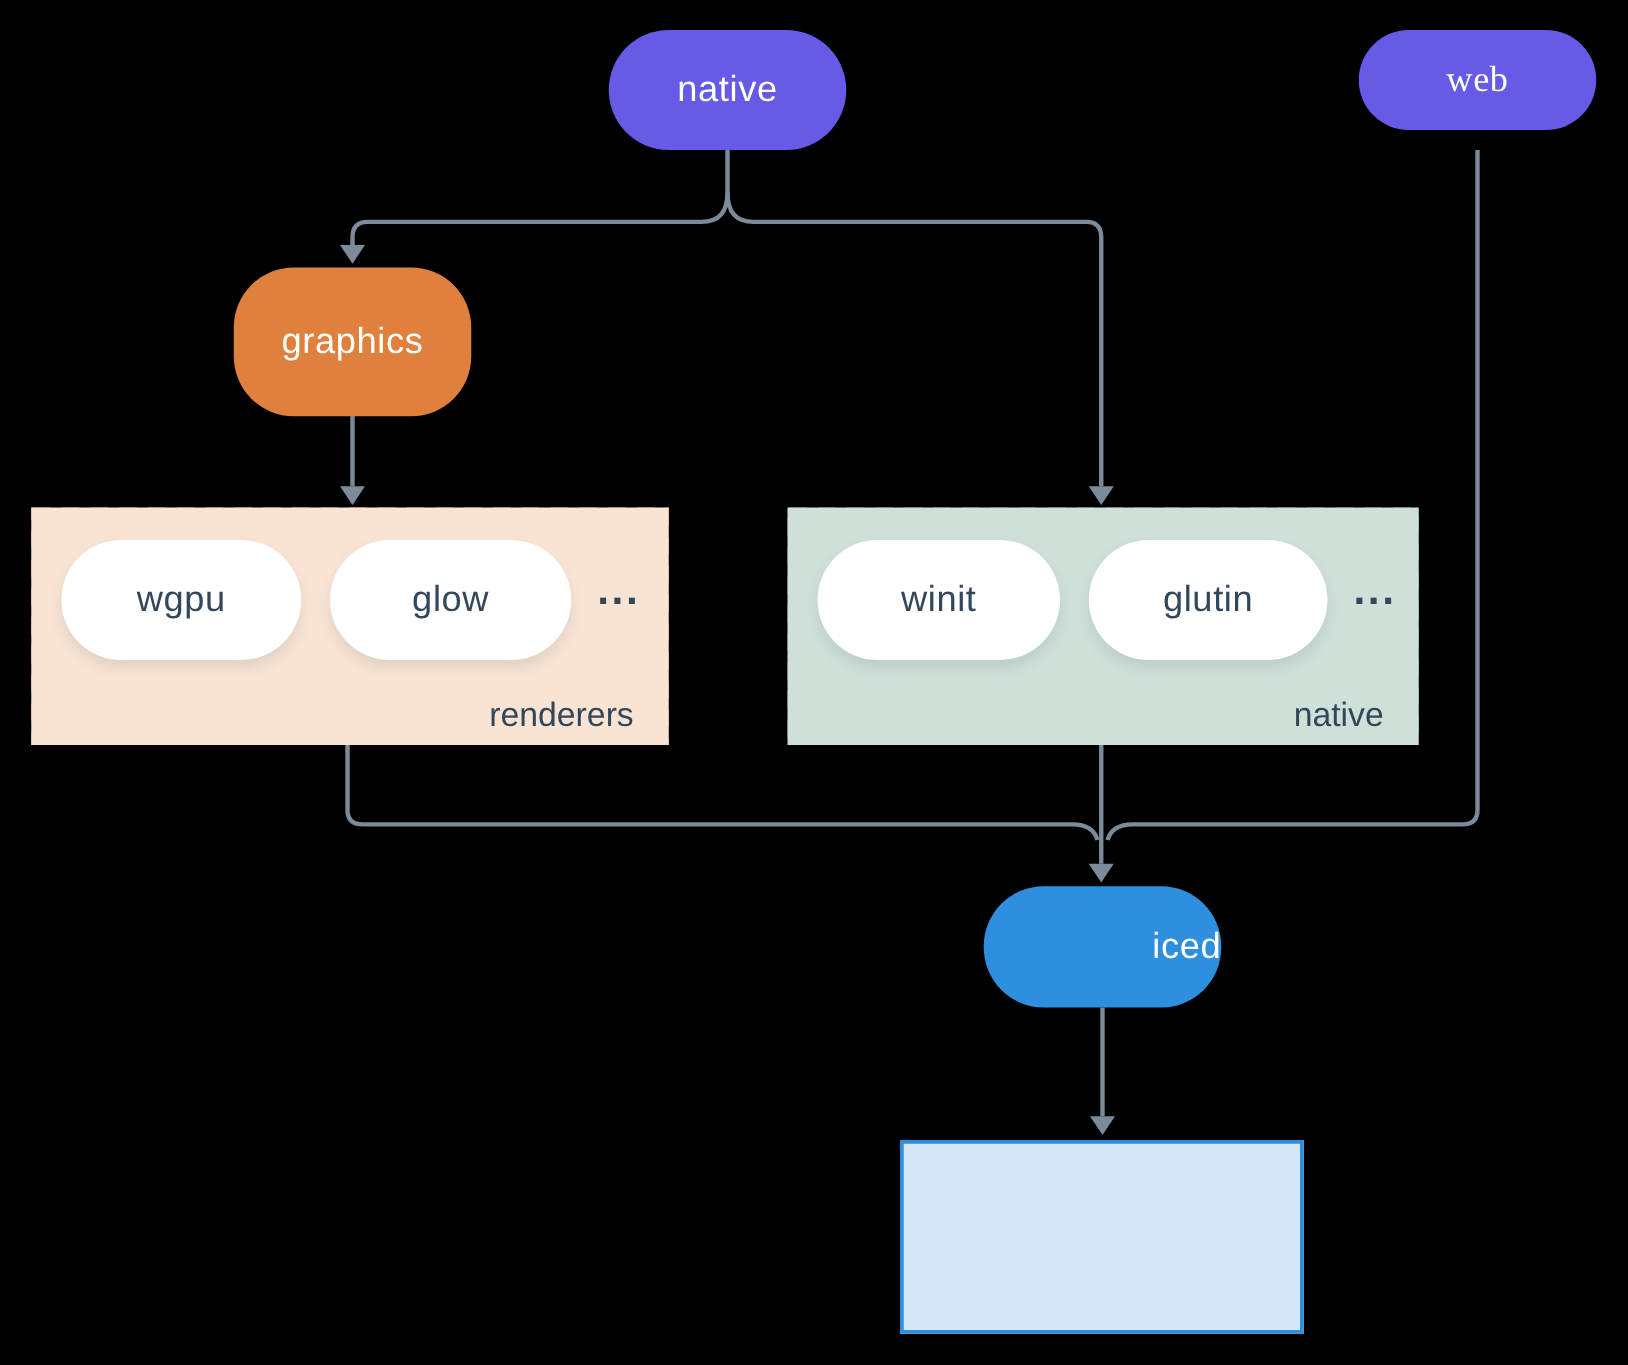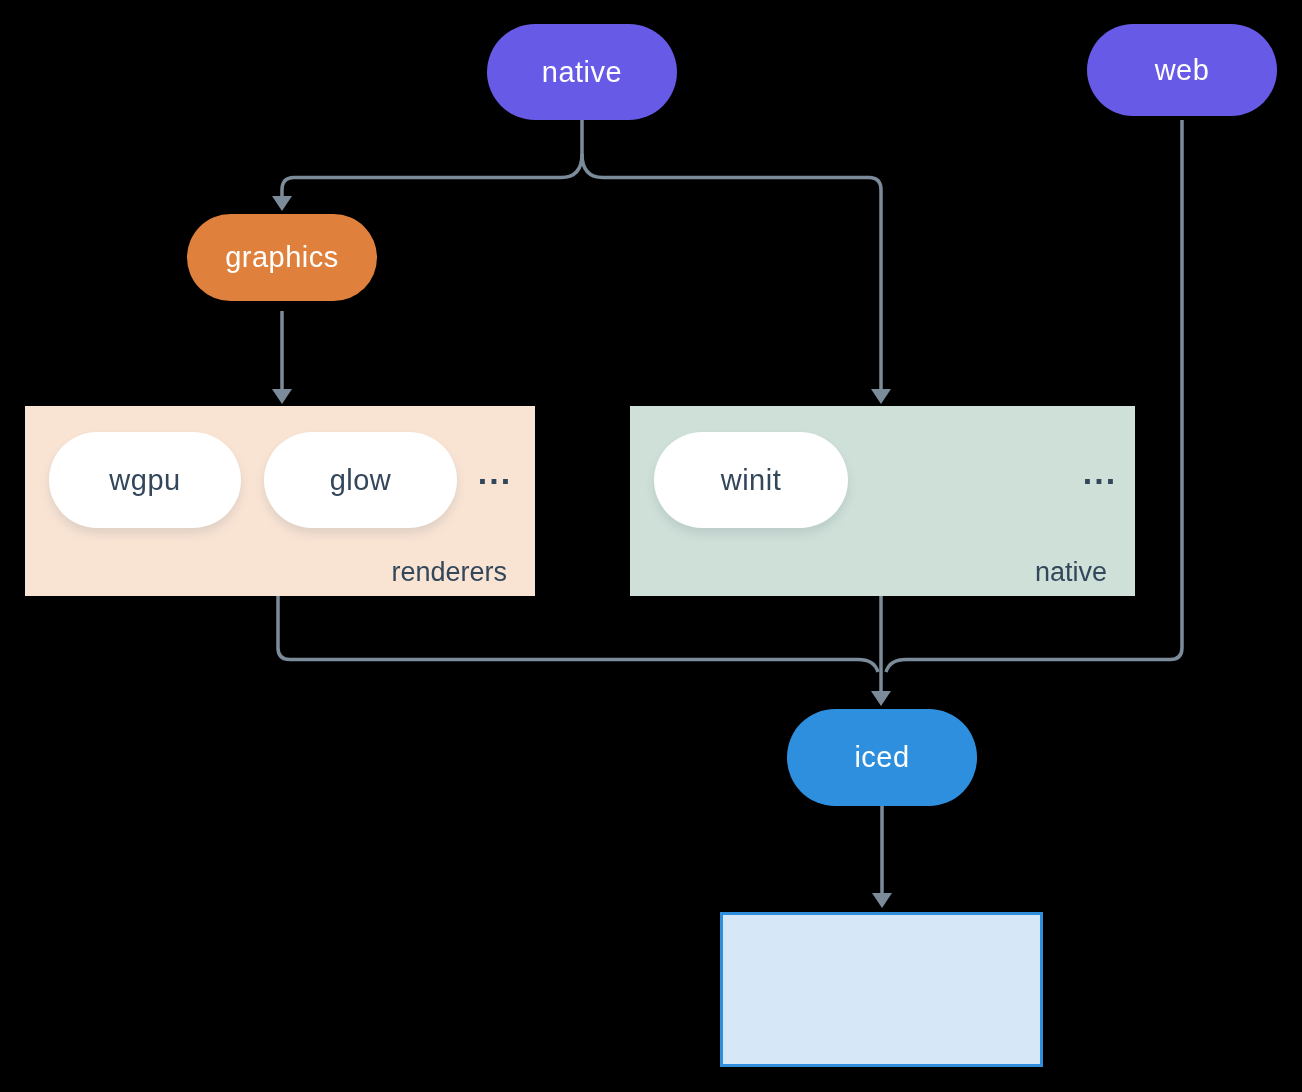--- a/index.html
+++ b/index.html
@@ -126,49 +126,52 @@
     <polygon class="arrowhead" points="872,893 892,893 882,908"></polygon>
 
     <rect class="dashed-rect renderers" x="26.5" y="407.5" width="507" height="187"></rect>
     <rect class="dashed-rect shells" x="631.5" y="407.5" width="502" height="187"></rect>
   </svg>
 
   <div class="pill colored purple" style="left:487px;top:24px;width:190px;height:96px;">
     <span>native</span>
   </div>
 
-  <div class="pill colored purple" style="left:1087px;top:24px;width:190px;height:92px;">
+  <div class="pill colored purple" style="left:1087px;top:24px;width:190px;height:80px;font-family:Liberation Serif, serif;">
     <span>web</span>
   </div>
 
-  <div class="pill colored orange" style="left:187px;top:214px;width:190px;height:87px;">
+  <div class="pill colored orange" style="left:187px;top:214px;width:190px;height:119px;">
     <span>graphics</span>
   </div>
 
   <div class="groupbox renderers" style="left:25px;top:406px;width:510px;height:190px;">
     <div class="fill"></div>
     <div class="pill white" style="left:24px;top:26px;width:192px;height:96px;">
       <span>wgpu</span>
     </div>
     <div class="pill white" style="left:239px;top:26px;width:193px;height:96px;">
       <span>glow</span>
     </div>
     <div class="ellipsis" style="left:443px;">...</div>
     <div class="group-label">renderers</div>
   </div>
 
   <div class="groupbox shells" style="left:630px;top:406px;width:505px;height:190px;">
     <div class="fill"></div>
     <div class="pill white" style="left:24px;top:26px;width:194px;height:96px;">
       <span>winit</span>
     </div>
+    <div class="pill white" style="left:241px;top:26px;width:191px;height:96px;">
+      <span>glutin</span>
+    </div>
     <div class="ellipsis" style="left:443px;">...</div>
     <div class="group-label">native</div>
   </div>
 
-  <div class="pill colored blue" style="left:787px;top:709px;width:190px;height:97px;">
+  <div class="pill colored blue" style="left:787px;top:709px;width:190px;height:97px;justify-content:flex-end;">
     <span>iced</span>
   </div>
 
   <div class="app-box">
   </div>
 
 </div>
 
 </body></html>

